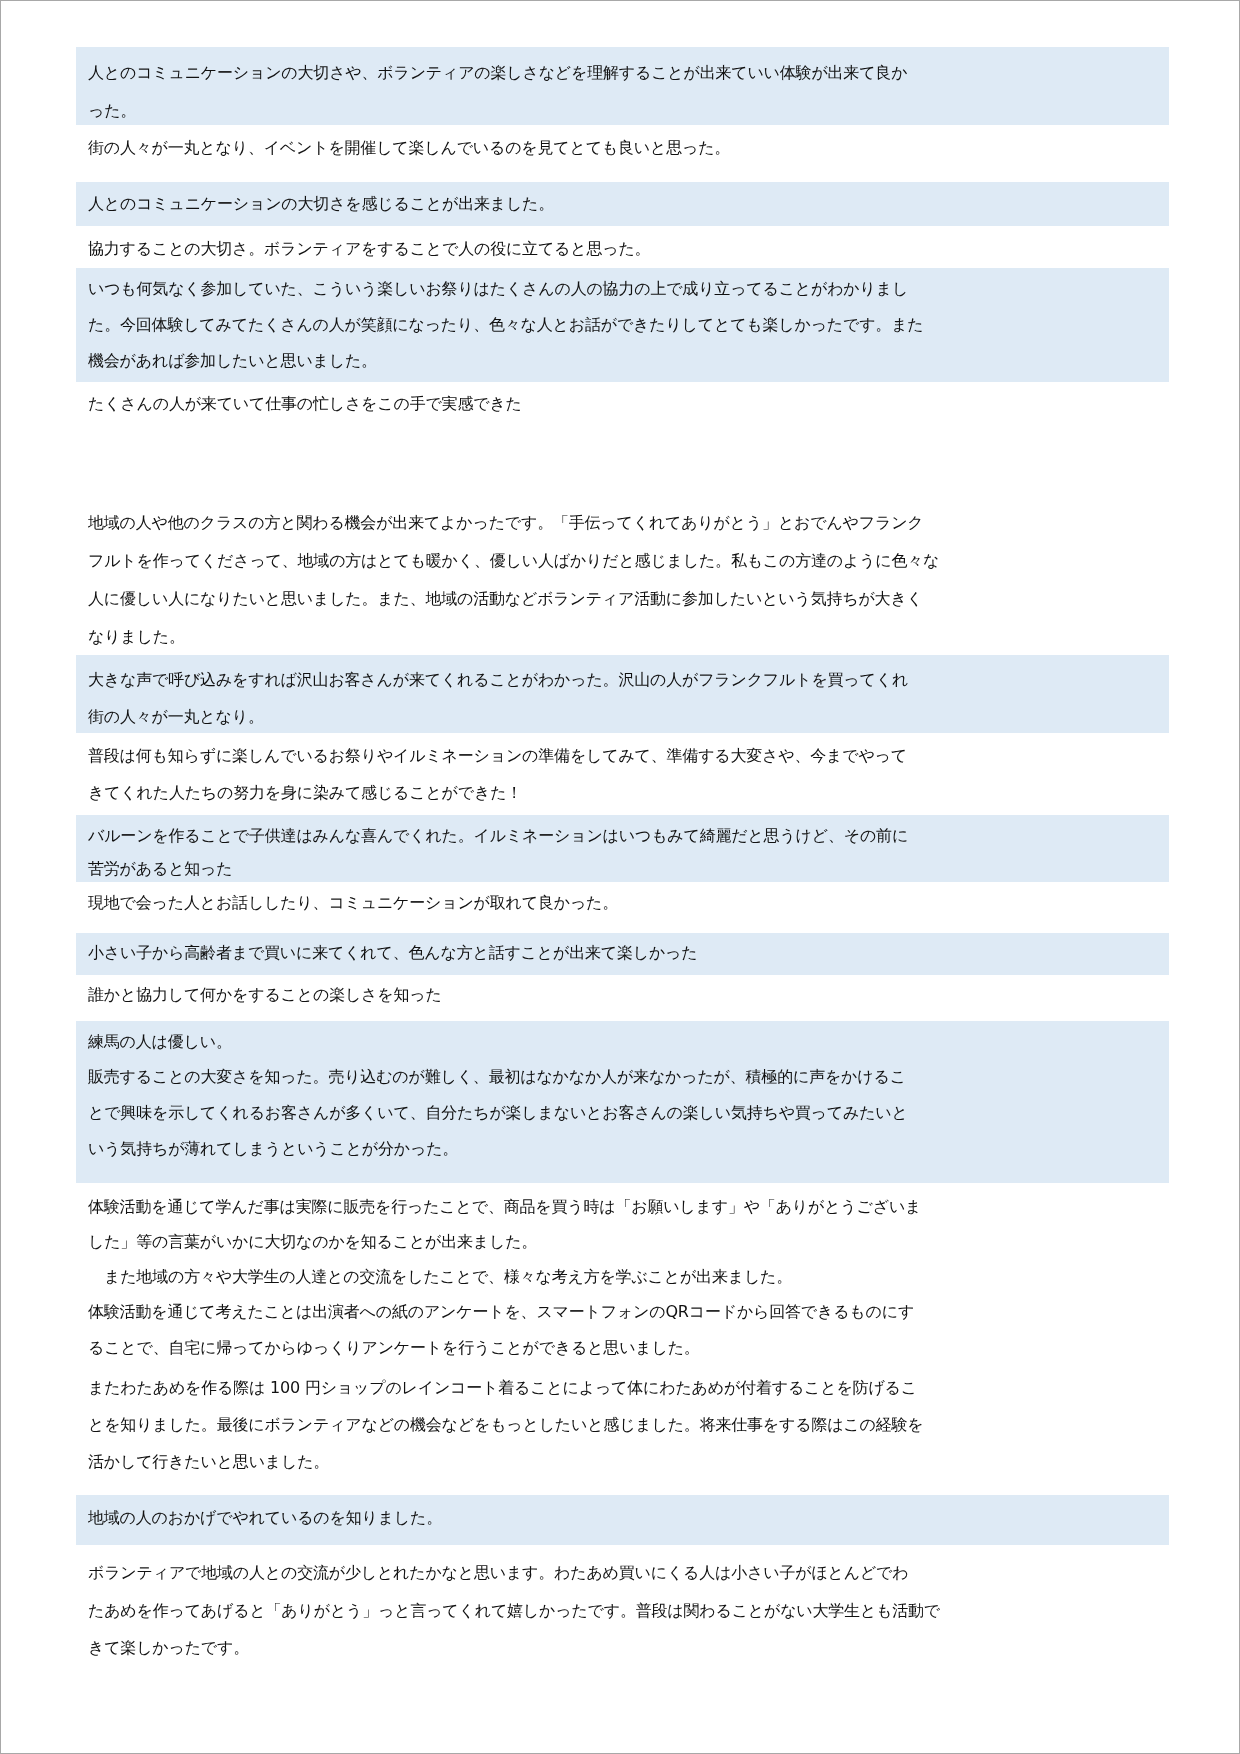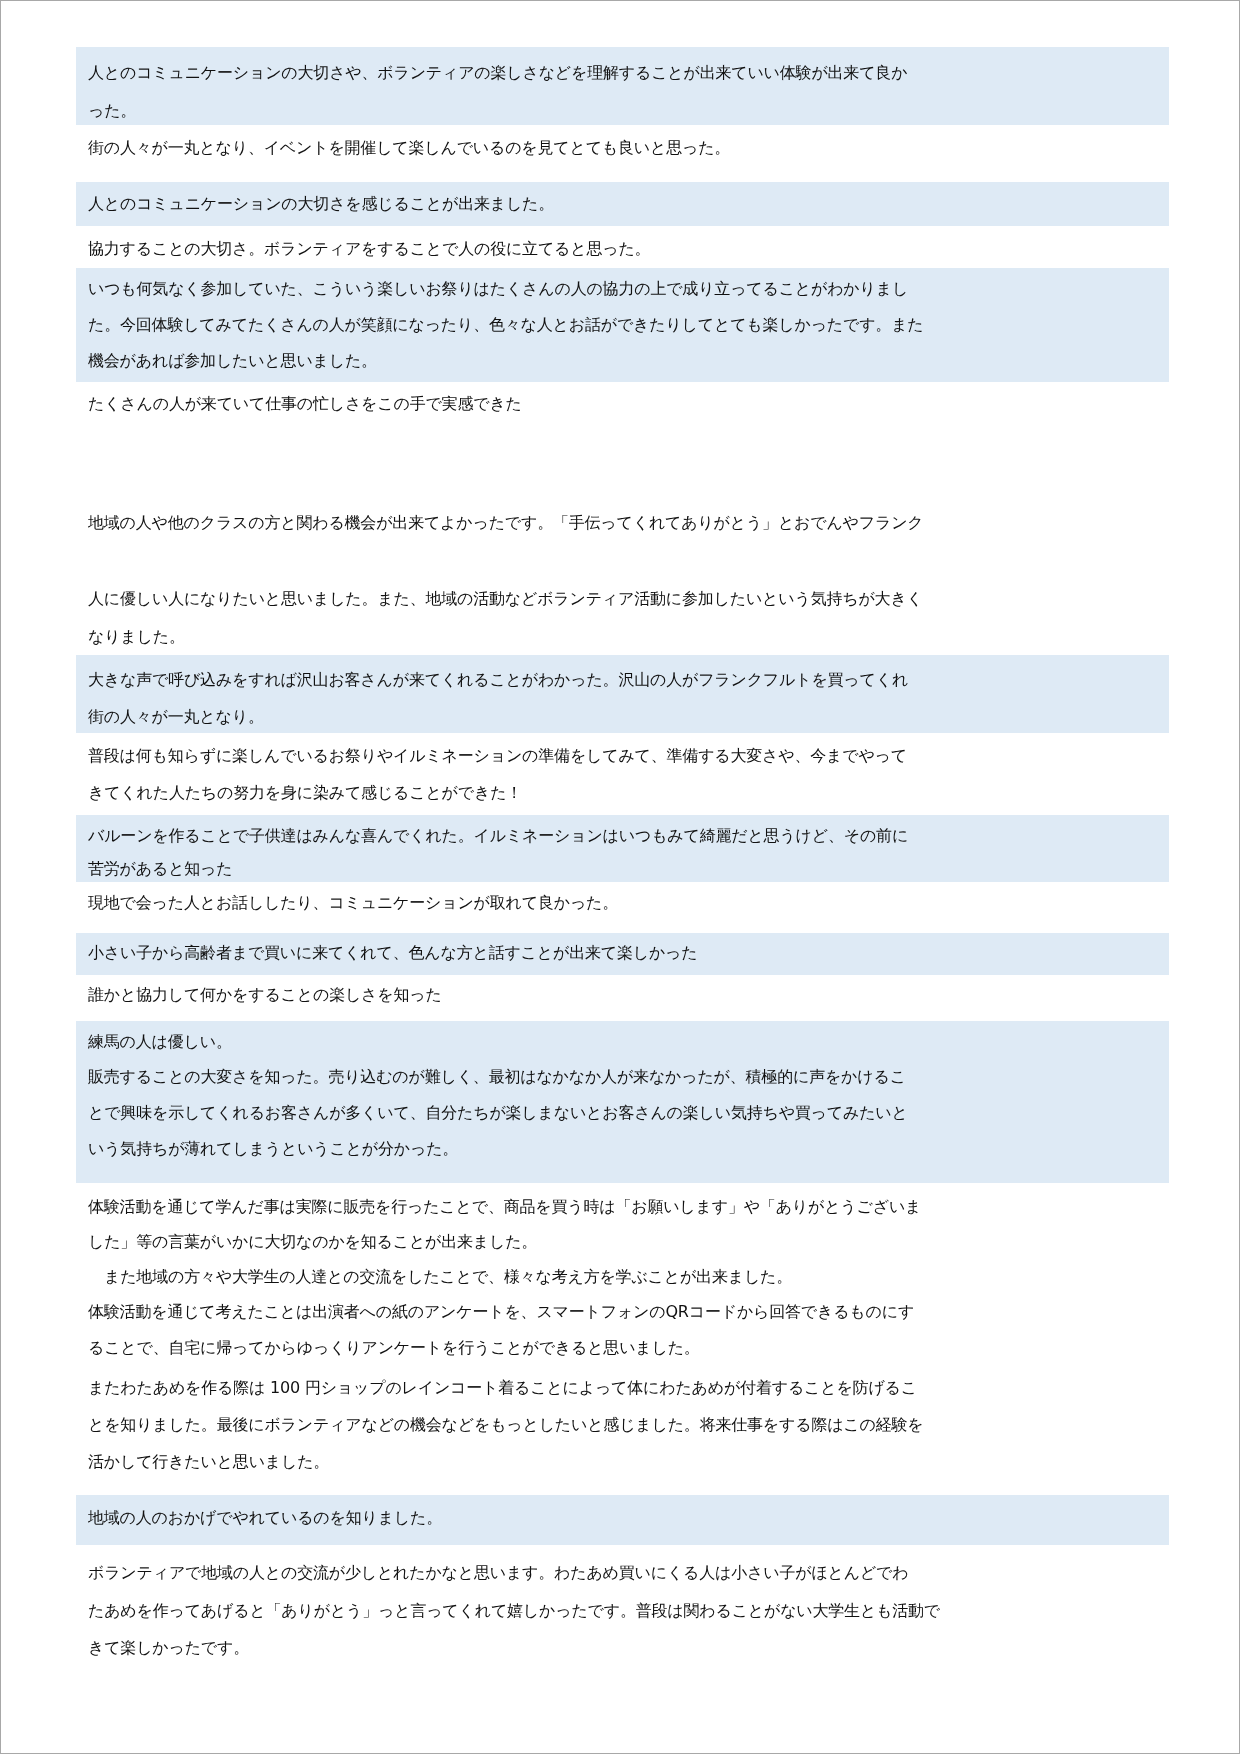--- a/index.html
+++ b/index.html
@@ -37,20 +37,21 @@
     <div class="block shaded" style="top: 267px; height: 114px;">
       <div class="line" style="top: 10px;">いつも何気なく参加していた、こういう楽しいお祭りはたくさんの人の協力の上で成り立ってることがわかりまし</div>
       <div class="line" style="top: 46px;">た。今回体験してみてたくさんの人が笑顔になったり、色々な人とお話ができたりしてとても楽しかったです。また</div>
       <div class="line" style="top: 82px;">機会があれば参加したいと思いました。</div>
     </div>
     <div class="block" style="top: 381px; height: 80px;">
       <div class="line" style="top: 11px;">たくさんの人が来ていて仕事の忙しさをこの手で実感できた</div>
     </div>
     <div class="block" style="top: 497px; height: 157px;">
       <div class="line" style="top: 14px;">地域の人や他のクラスの方と関わる機会が出来てよかったです。「手伝ってくれてありがとう」とおでんやフランク</div>
+      <div class="line" style="top: 52px;">フルトを作ってくださって、地域の方はとても暖かく、優しい人ばかりだと感じました。私もこの方達のように色々な</div>
       <div class="line" style="top: 90px;">人に優しい人になりたいと思いました。また、地域の活動などボランティア活動に参加したいという気持ちが大きく</div>
       <div class="line" style="top: 128px;">なりました。</div>
     </div>
     <div class="block shaded" style="top: 654px; height: 78px;">
       <div class="line" style="top: 14px;">大きな声で呼び込みをすれば沢山お客さんが来てくれることがわかった。沢山の人がフランクフルトを買ってくれ</div>
       <div class="line" style="top: 51px;">街の人々が一丸となり。</div>
     </div>
     <div class="block" style="top: 732px; height: 82px;">
       <div class="line" style="top: 12px;">普段は何も知らずに楽しんでいるお祭りやイルミネーションの準備をしてみて、準備する大変さや、今までやって</div>
       <div class="line" style="top: 49px;">きてくれた人たちの努力を身に染みて感じることができた！</div>

